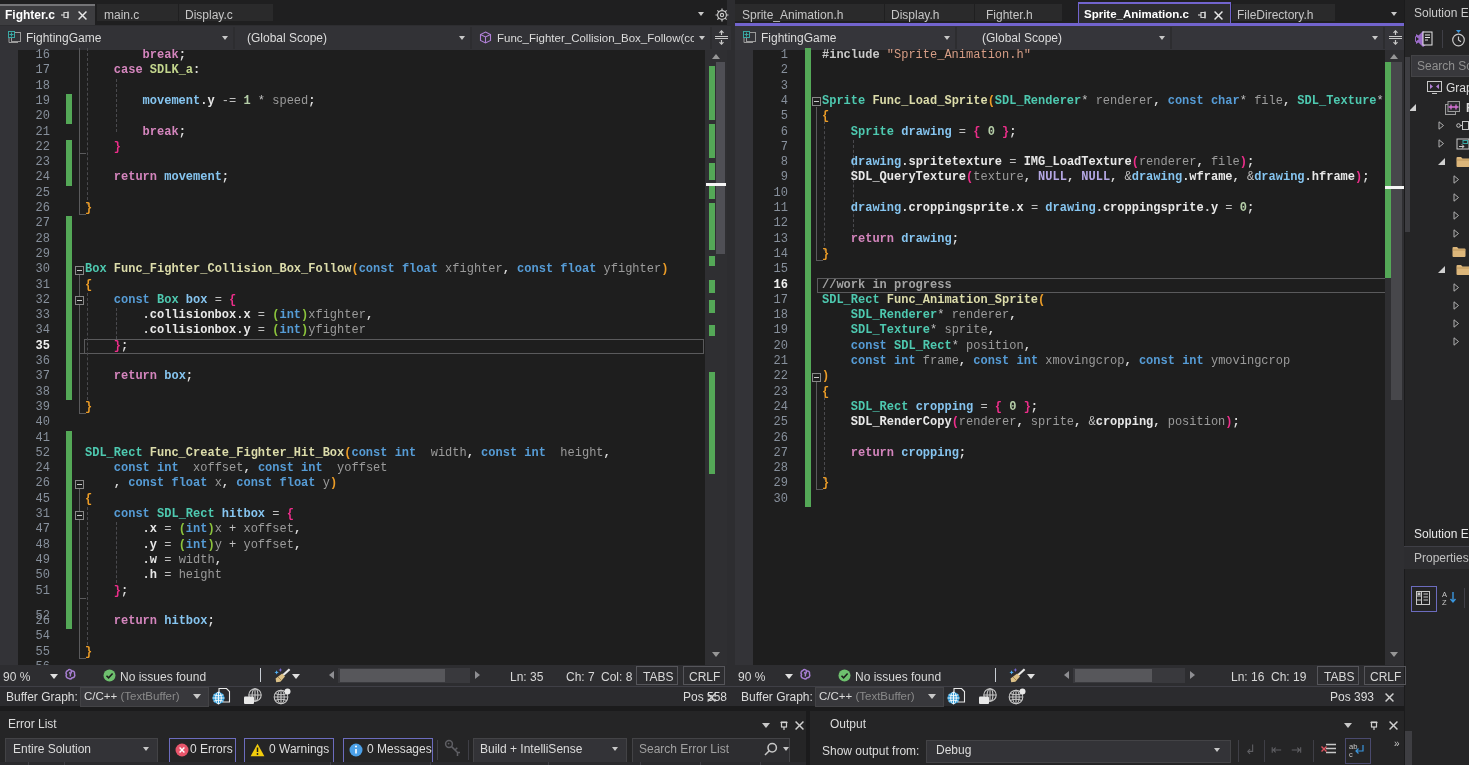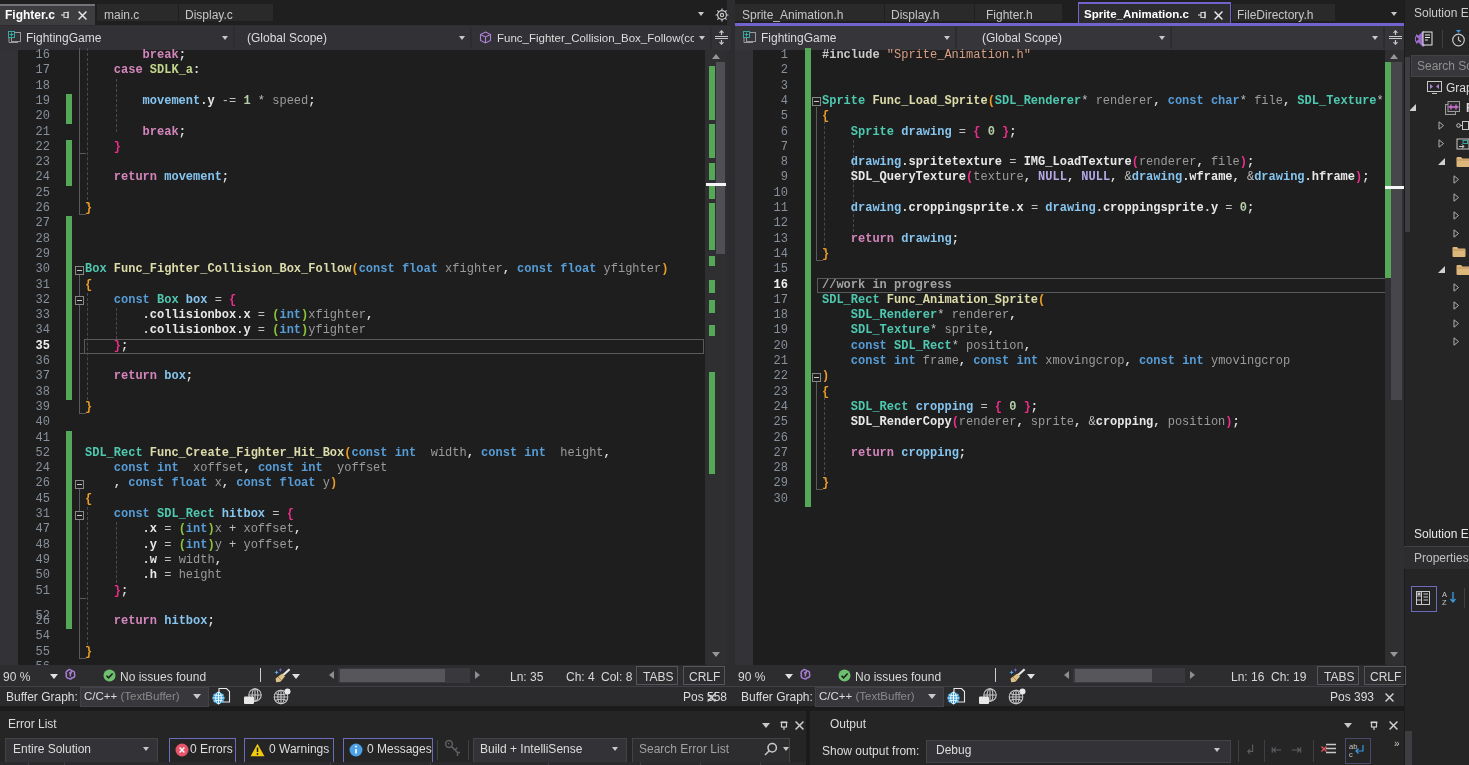--- a/index.html
+++ b/index.html
@@ -357,21 +357,21 @@
 <path d="M4 9 L7.5 12.5" stroke="#9a7d42" stroke-width="0.8"></path>
 <path d="M2.6 2.2 l0.7 1.5 l1.5 0.7 l-1.5 0.7 l-0.7 1.5 l-0.7 -1.5 l-1.5 -0.7 l1.5 -0.7 Z" fill="#51b0f5"></path>
 <path d="M6.4 0 l0.6 1.4 l1.4 0.6 l-1.4 0.6 l-0.6 1.4 l-0.6 -1.4 l-1.4 -0.6 l1.4 -0.6 Z" fill="#7a6ad8"></path>
 </svg>
 <div style="position:absolute;left:292px;top:674px;width:0;height:0;border-left:4.0px solid transparent;border-right:4.0px solid transparent;border-top:5.0px solid #e0e0e0"></div>
 <div style="position:absolute;left:329px;top:671px;width:0;height:0;border-top:4.5px solid transparent;border-bottom:4.5px solid transparent;border-right:5.3999999999999995px solid #8e8e92"></div>
 <div class="abs" style="left:338px;top:668px;width:132px;height:15px;background:#39393d"></div>
 <div class="abs" style="left:340px;top:669px;width:105px;height:13px;background:#57575b"></div>
 <div style="position:absolute;left:475px;top:671px;width:0;height:0;border-top:4.5px solid transparent;border-bottom:4.5px solid transparent;border-left:5.3999999999999995px solid #8e8e92"></div>
 <div class="ui2" style="left:510px;top:670px;font-size:12px">Ln: 35</div>
-<div class="ui2" style="left:566px;top:670px;font-size:12px">Ch: 4</div>
+<div class="ui2" style="left:566px;top:670px;font-size:12px">Ch: 7</div>
 <div class="ui2" style="left:601px;top:670px;font-size:12px">Col: 8</div>
 <div class="abs" style="left:636px;top:666px;width:40px;height:17px;border:1px solid #55555a"></div>
 <div class="ui2" style="left:643px;top:670px;font-size:12px">TABS</div>
 <div class="abs" style="left:683px;top:666px;width:40px;height:17px;border:1px solid #55555a"></div>
 <div class="ui2" style="left:689px;top:670px;font-size:12px">CRLF</div>
 <div class="ui2" style="left:738px;top:670px;font-size:12px">90 %</div>
 <div style="position:absolute;left:785px;top:674px;width:0;height:0;border-left:4.0px solid transparent;border-right:4.0px solid transparent;border-top:5.0px solid #e0e0e0"></div>
 <svg style="position:absolute;left:799px;top:668px" width="13" height="13" viewBox="0 0 13 13">
 <g stroke="#a87fd4" stroke-width="1.5" fill="none">
 <path d="M4 2.5 C2 3 1.5 5 2.5 6.5 C1.5 8 2.5 10 4.5 10.2 M4 2.5 C5 1 7 1.5 7.5 3 C9.5 2.5 11 4 10.5 6 C11.5 8 10 10 8 9.8 C7 11.5 5 11 4.5 10.2"></path>

